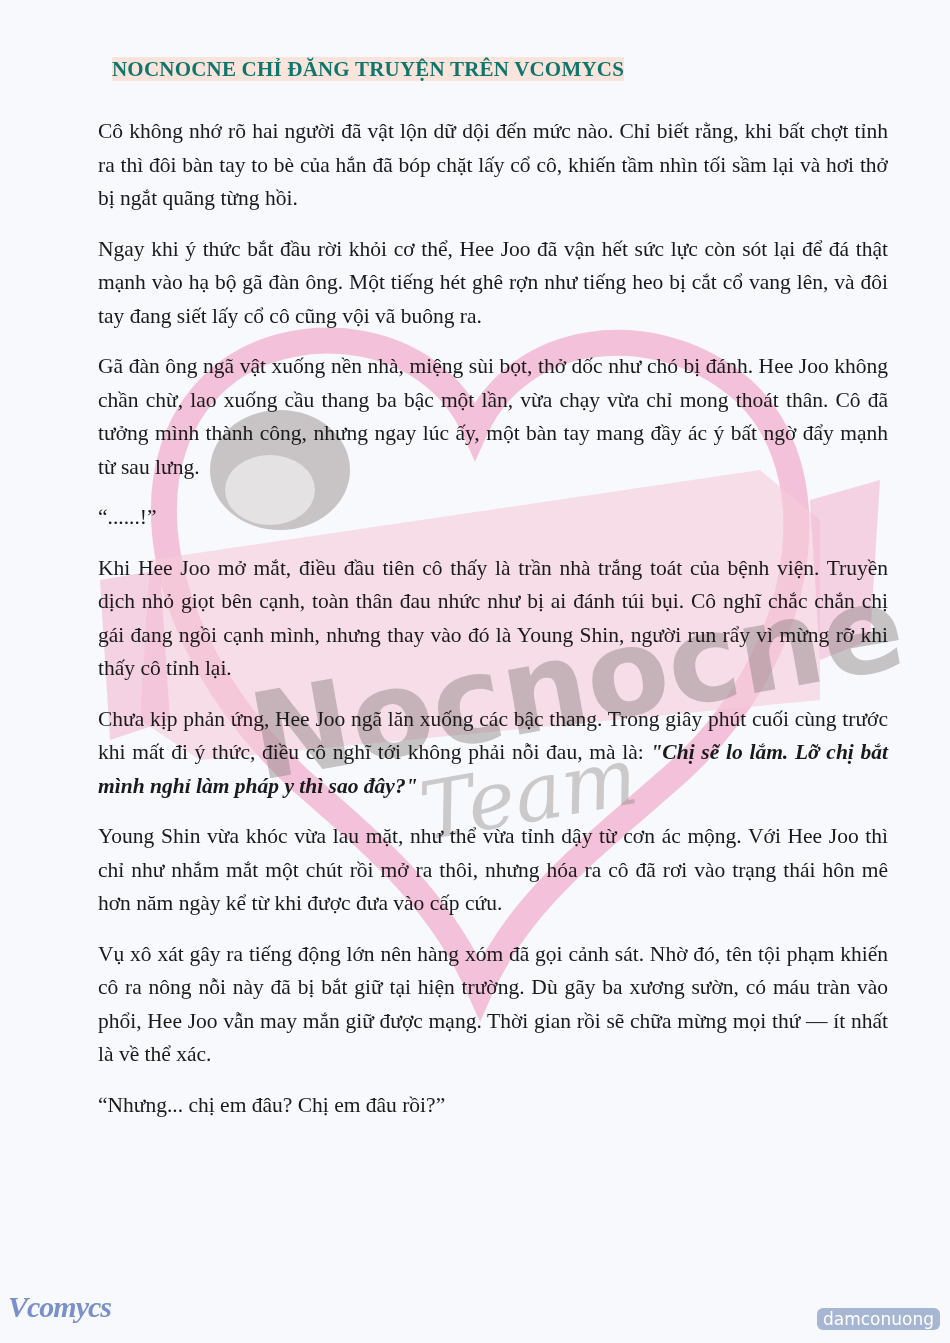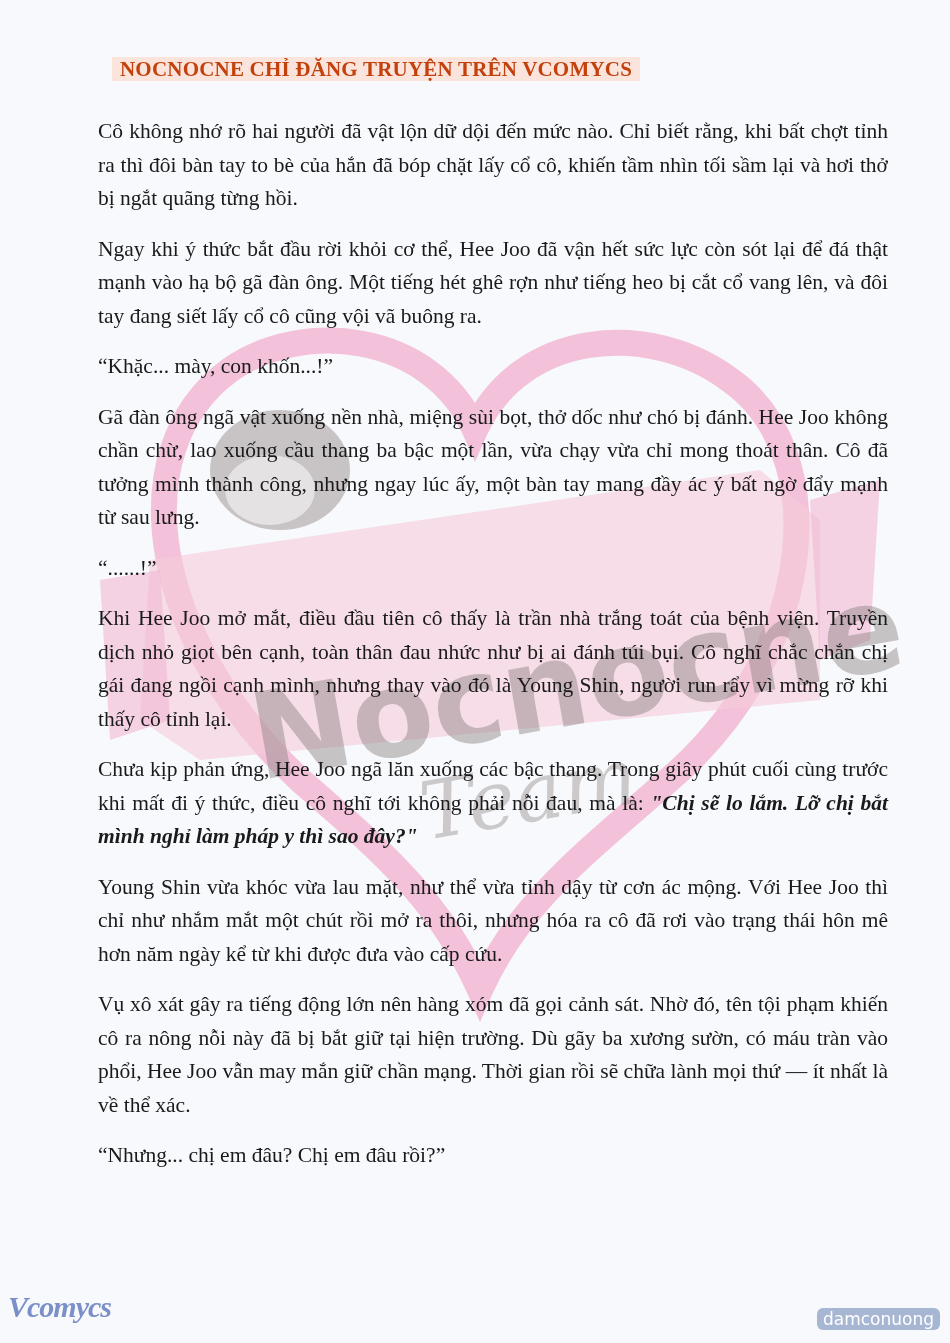--- a/index.html
+++ b/index.html
@@ -6,22 +6,22 @@
   body {
     width: 950px; height: 1343px; position: relative; overflow: hidden;
     background: #f7f9fc;
     font-family: "Liberation Serif", "DejaVu Serif", serif;
     color: #1a1a1a;
   }
   .watermark { position: absolute; left: 0; top: 0; width: 950px; height: 1343px; pointer-events: none; z-index: 0; }
   .header-banner {
     position: absolute; left: 112px; top: 57px;
     font-family: "Liberation Serif", serif; font-weight: bold;
-    font-size: 21px; color: #c2410c; letter-spacing: 0.2px;
-    background: #fbe4dc; padding: 0 8px; line-height: 24px;
+    font-size: 21px; color: #0f766e; letter-spacing: 0.2px;
+    background: #fbe4dc; padding: 0 0; line-height: 24px;
   }
   .content {
     position: absolute; left: 98px; top: 115px; width: 790px; z-index: 2;
     font-size: 21.5px; line-height: 33.5px;
   }
   .content p { margin: 0 0 17px 0; text-align: justify; }
   .content .italic-bold { font-style: italic; font-weight: bold; }
   .footer-logo {
     position: absolute; left: 8px; top: 1290px; z-index: 2;
     font-family: Liberation Serif, serif; font-style: italic; font-weight: bold;
@@ -48,24 +48,23 @@
   <ellipse cx="270" cy="490" rx="45" ry="35" fill="#ffffff" opacity="0.5"></ellipse>
   <text x="240" y="740" font-family="DejaVu Sans, sans-serif" font-weight="bold" font-size="120" fill="#8d8283" opacity="0.45" transform="rotate(-10 480 650)">Nocnocne</text>
   <text x="420" y="830" font-family="DejaVu Serif, serif" font-style="italic" font-size="80" fill="#8d8283" opacity="0.4" transform="rotate(-10 480 800)">Team</text>
 </svg>
 
 <div class="header-banner">NOCNOCNE CHỈ ĐĂNG TRUYỆN TRÊN VCOMYCS</div>
 
 <div class="content">
   <p>Cô không nhớ rõ hai người đã vật lộn dữ dội đến mức nào. Chỉ biết rằng, khi bất chợt tỉnh ra thì đôi bàn tay to bè của hắn đã bóp chặt lấy cổ cô, khiến tầm nhìn tối sầm lại và hơi thở bị ngắt quãng từng hồi.</p>
   <p>Ngay khi ý thức bắt đầu rời khỏi cơ thể, Hee Joo đã vận hết sức lực còn sót lại để đá thật mạnh vào hạ bộ gã đàn ông. Một tiếng hét ghê rợn như tiếng heo bị cắt cổ vang lên, và đôi tay đang siết lấy cổ cô cũng vội vã buông ra.</p>
-  <p>“Khặc... mày, con khốn...!”</p>
   <p>Gã đàn ông ngã vật xuống nền nhà, miệng sùi bọt, thở dốc như chó bị đánh. Hee Joo không chần chừ, lao xuống cầu thang ba bậc một lần, vừa chạy vừa chỉ mong thoát thân. Cô đã tưởng mình thành công, nhưng ngay lúc ấy, một bàn tay mang đầy ác ý bất ngờ đẩy mạnh từ sau lưng.</p>
   <p>“......!”</p>
   <p>Khi Hee Joo mở mắt, điều đầu tiên cô thấy là trần nhà trắng toát của bệnh viện. Truyền dịch nhỏ giọt bên cạnh, toàn thân đau nhức như bị ai đánh túi bụi. Cô nghĩ chắc chắn chị gái đang ngồi cạnh mình, nhưng thay vào đó là Young Shin, người run rẩy vì mừng rỡ khi thấy cô tỉnh lại.</p>
   <p><span>Chưa kịp phản ứng, Hee Joo ngã lăn xuống các bậc thang. Trong giây phút cuối cùng trước khi mất đi ý thức, điều cô nghĩ tới không phải nỗi đau, mà là: </span><span class="italic-bold">"Chị sẽ lo lắm. Lỡ chị bắt mình nghỉ làm pháp y thì sao đây?"</span></p>
   <p>Young Shin vừa khóc vừa lau mặt, như thể vừa tỉnh dậy từ cơn ác mộng. Với Hee Joo thì chỉ như nhắm mắt một chút rồi mở ra thôi, nhưng hóa ra cô đã rơi vào trạng thái hôn mê hơn năm ngày kể từ khi được đưa vào cấp cứu.</p>
-  <p>Vụ xô xát gây ra tiếng động lớn nên hàng xóm đã gọi cảnh sát. Nhờ đó, tên tội phạm khiến cô ra nông nỗi này đã bị bắt giữ tại hiện trường. Dù gãy ba xương sườn, có máu tràn vào phổi, Hee Joo vẫn may mắn giữ chần mạng. Thời gian rồi sẽ chữa lành mọi thứ — ít nhất là về thể xác.</p>
+  <p>Vụ xô xát gây ra tiếng động lớn nên hàng xóm đã gọi cảnh sát. Nhờ đó, tên tội phạm khiến cô ra nông nỗi này đã bị bắt giữ tại hiện trường. Dù gãy ba xương sườn, có máu tràn vào phổi, Hee Joo vẫn may mắn giữ được mạng. Thời gian rồi sẽ chữa mừng mọi thứ — ít nhất là về thể xác.</p>
   <p>“Nhưng... chị em đâu? Chị em đâu rồi?”</p>
 </div>
 
 <div class="footer-logo">Vcomycs</div>
 <div class="footer-credit">damconuong</div>
 
 </body></html>

